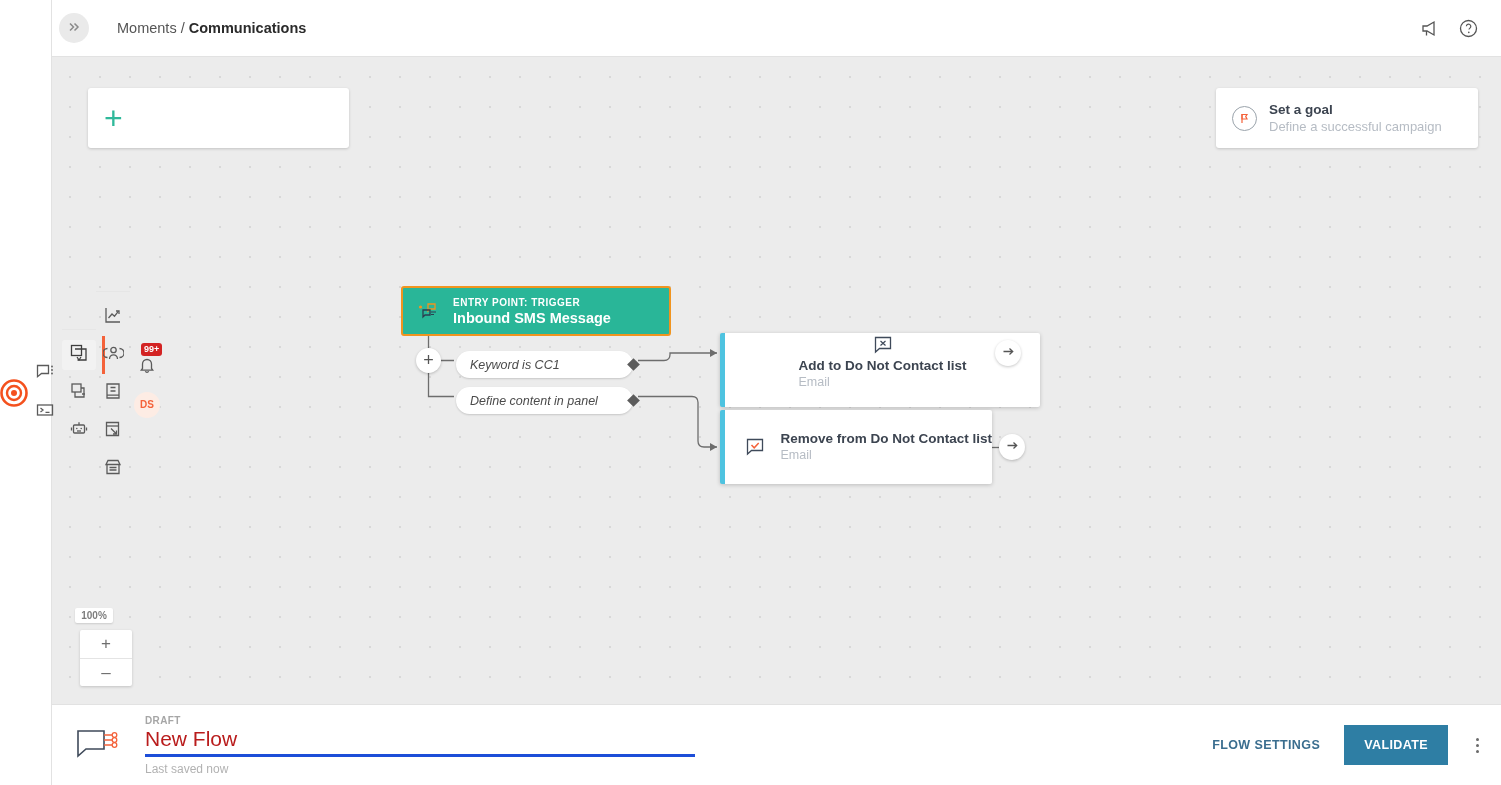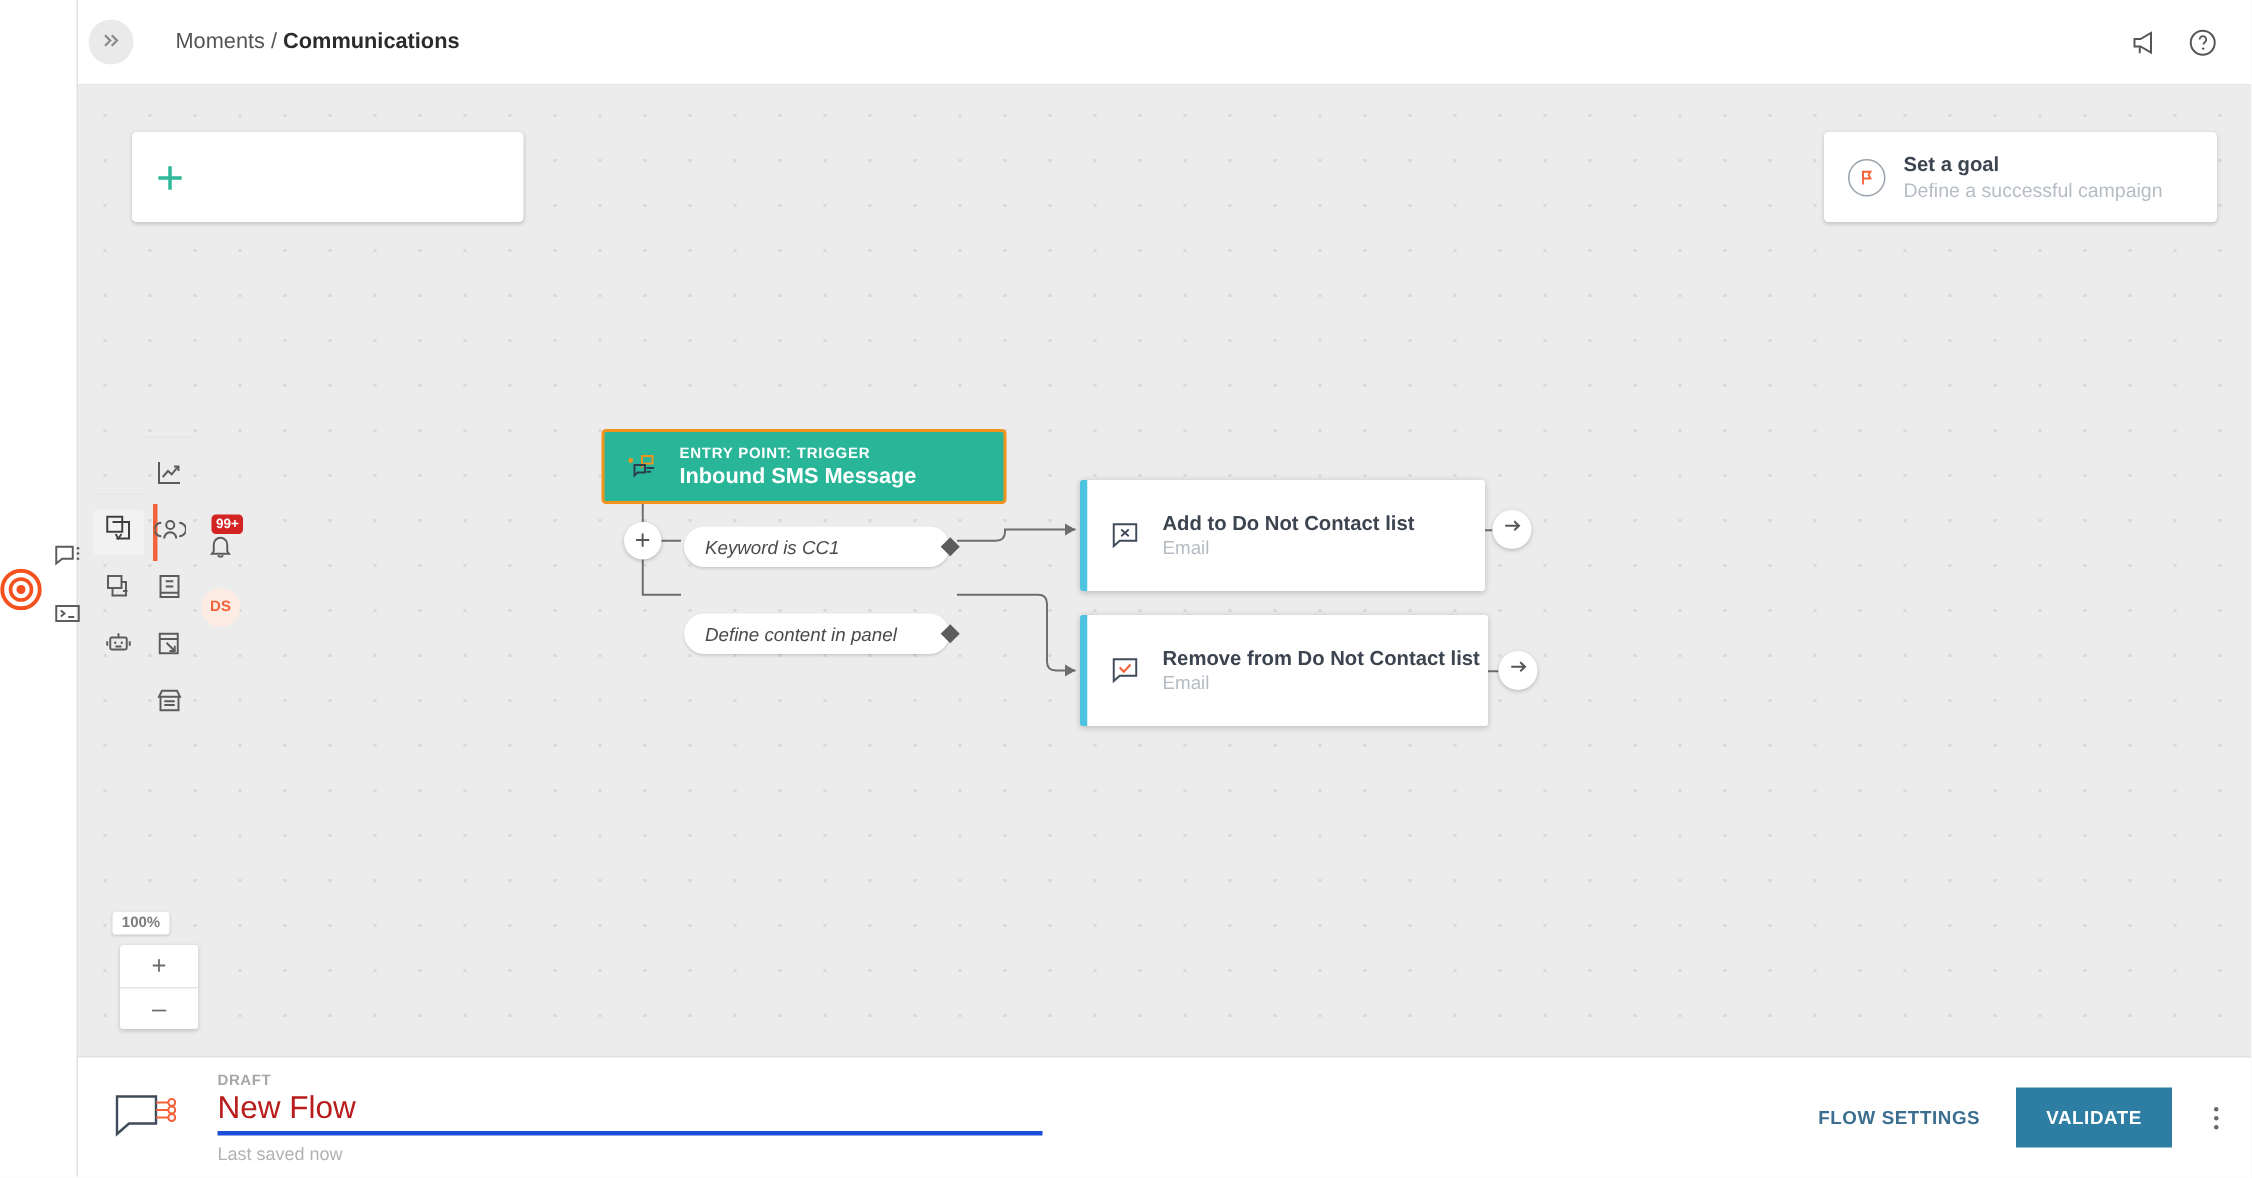--- a/index.html
+++ b/index.html
@@ -90,38 +90,38 @@
   .trigger-kicker { font-size: 10px; font-weight: bold; letter-spacing: .5px; line-height: 13px; }
   .trigger-name { font-size: 14.5px; font-weight: bold; line-height: 18px; }
 
   
   .pill {
     position: absolute; height: 27px; background: #fff; border-radius: 14px;
     box-shadow: 0 1px 2px rgba(0,0,0,.16); display: flex; align-items: center;
     padding-left: 14px; font-size: 12.5px; color: #4b4b4b; cursor: pointer; font-style: italic;
   }
   #pill-1 { left: 404px; top: 294px; width: 177px; }
-  #pill-2 { left: 404px; top: 330px; width: 177px; margin-top: 22px; }
+  #pill-2 { left: 404px; top: 330px; width: 177px; }
   .pill-dot {
     position: absolute; right: -5px; top: 9px; width: 9px; height: 9px; background: #5c5c5c;
     transform: rotate(45deg);
   }
   .plus-node {
     position: absolute; left: 364px; top: 291px; width: 25px; height: 25px; border-radius: 50%;
     background: #fff; box-shadow: 0 1px 3px rgba(0,0,0,.22); display: flex; align-items: center;
     justify-content: center; color: #555; font-size: 18px; font-weight: 300; cursor: pointer; z-index: 4;
   }
 
   
   .act {
     position: absolute; background: #fff; border-radius: 2px; box-shadow: 0 1px 4px rgba(0,0,0,.20);
     display: flex; align-items: center; cursor: pointer; border-left: 5px solid #4ec3e0;
   }
-  #act-1 { left: 668px; top: 263px; width: 270px; height: 74px; }
-  #act-2 { left: 668px; top: 353px; width: 272px; height: 74px; }
+  #act-1 { left: 668px; top: 276px; width: 320px; height: 74px; flex-direction: column; }
+  #act-2 { left: 668px; top: 353px; width: 272px; height: 74px; justify-content: flex-end; }
   .act-ico { width: 50px; display: flex; align-items: center; justify-content: center; flex: none; }
   .act-title { font-size: 13.5px; font-weight: bold; color: #3c4450; line-height: 17px; }
   .act-sub { font-size: 12.5px; color: #b6bcc4; line-height: 17px; }
   .arrow-node {
     position: absolute; width: 26px; height: 26px; border-radius: 50%; background: #fff;
     box-shadow: 0 1px 3px rgba(0,0,0,.22); display: flex; align-items: center; justify-content: center;
     color: #555; cursor: pointer; z-index: 4;
   }
   #arrow-1 { left: 943px; top: 283px; }
   #arrow-2 { left: 947px; top: 377px; }

